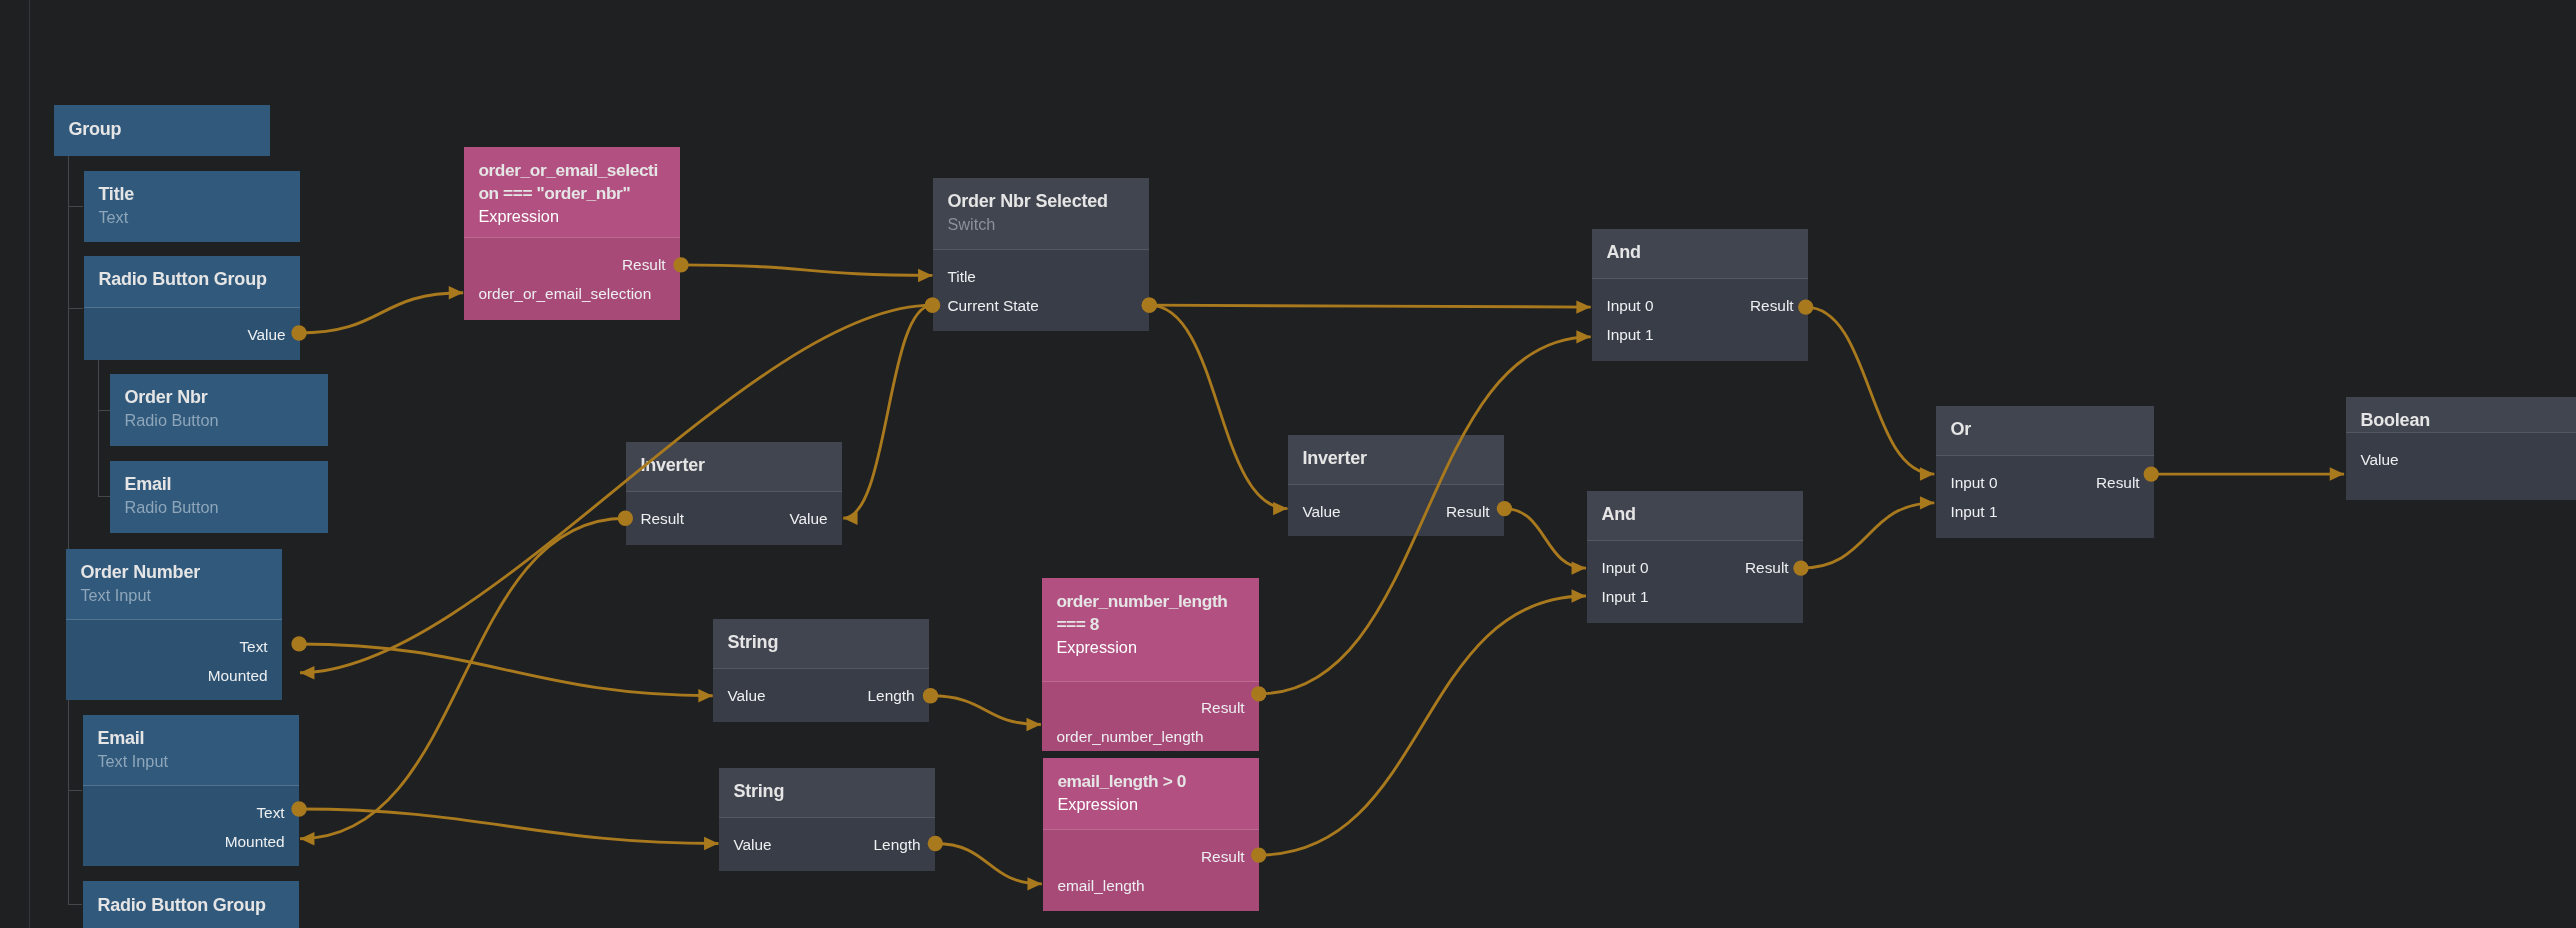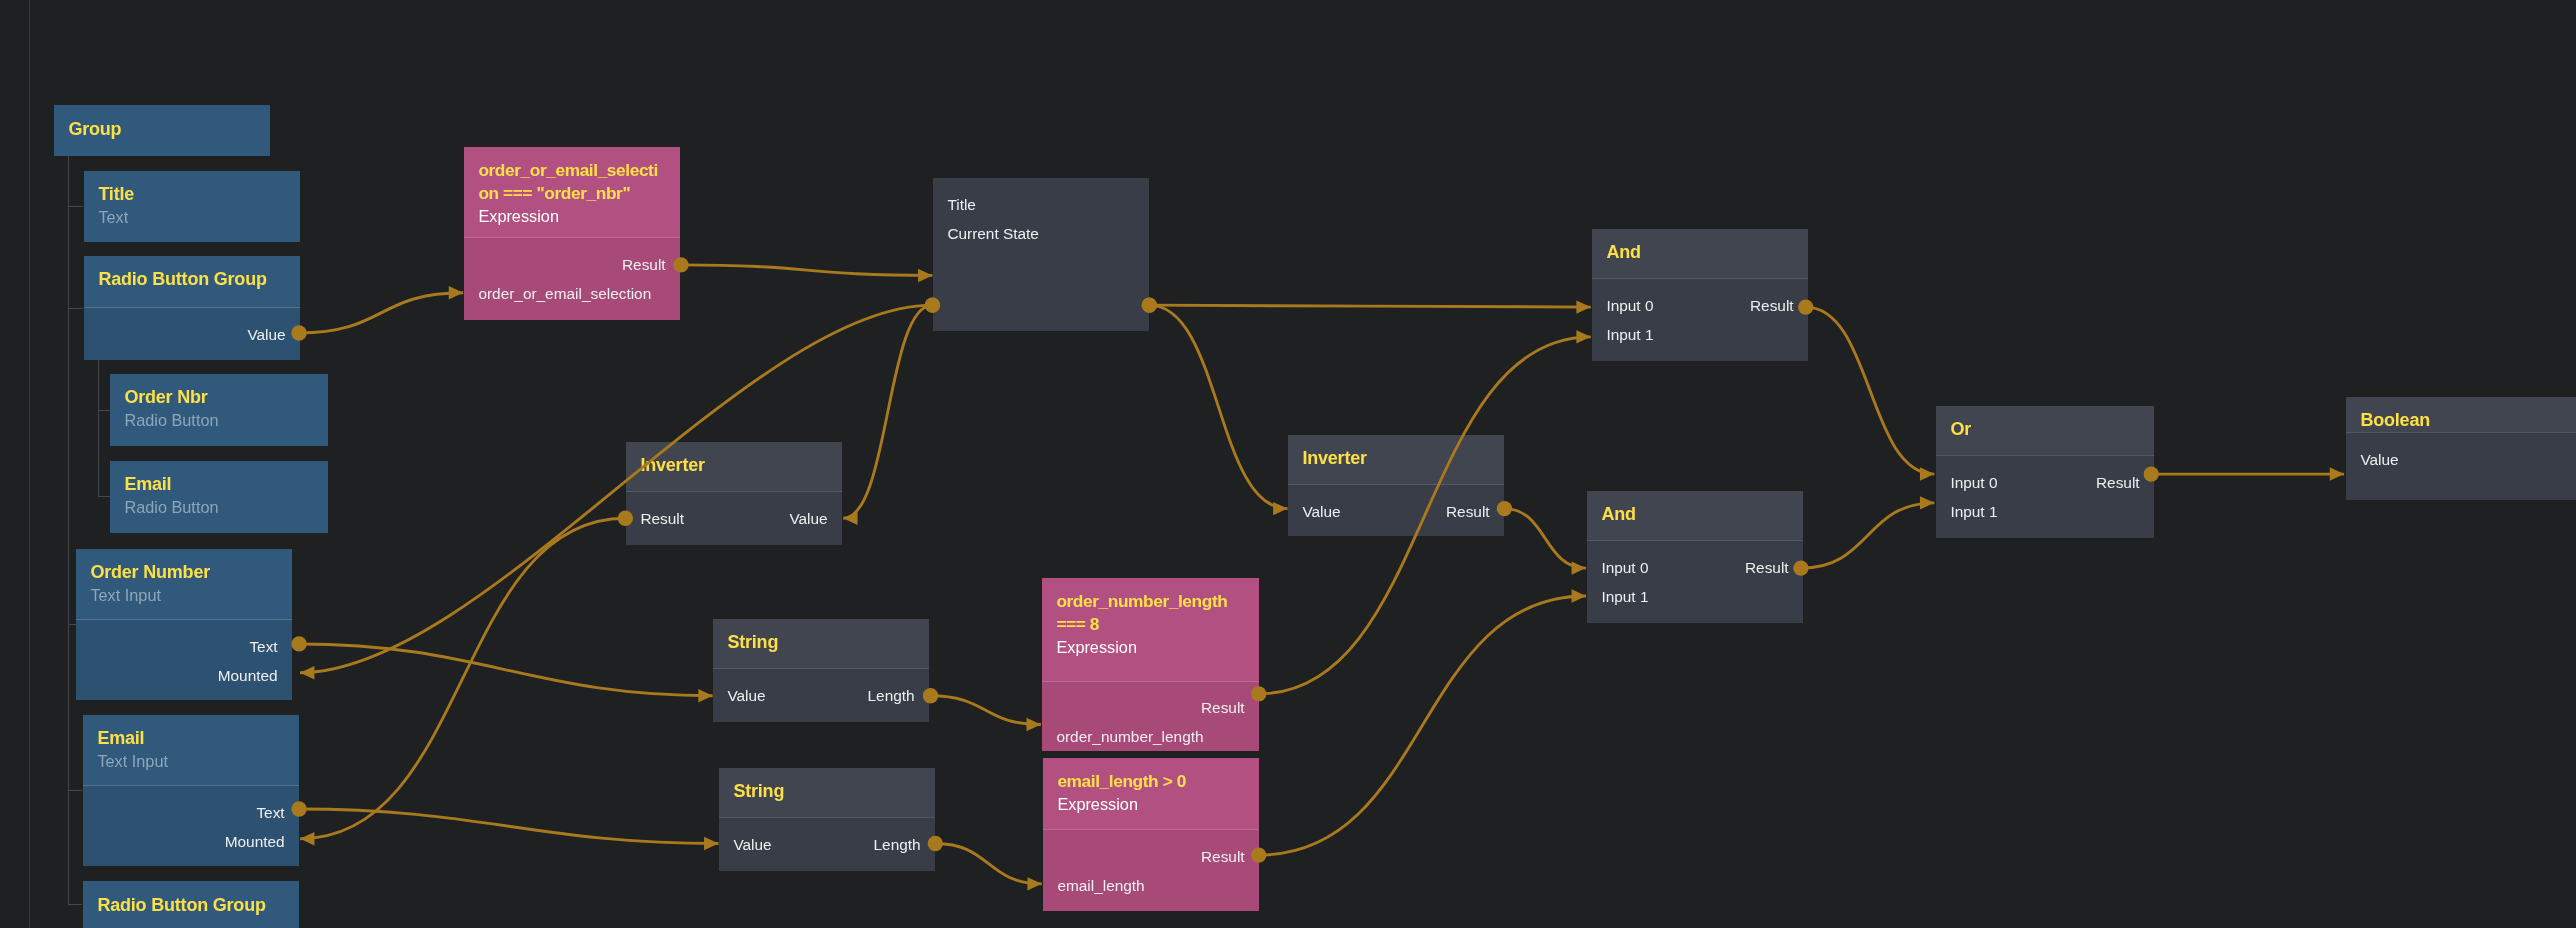--- a/index.html
+++ b/index.html
@@ -13,21 +13,21 @@
   #tl-t2{left:68px;top:308px;width:15.4px;height:1px}
   #tl-t3{left:68px;top:624px;width:14.4px;height:1px}
   #tl-t4{left:68px;top:790px;width:14.4px;height:1px}
   #tl-t5{left:68px;top:904px;width:14.4px;height:1px}
   #tl-v2{left:98px;top:360px;width:1px;height:136px}
   #tl-t6{left:98px;top:410px;width:12.5px;height:1px}
   #tl-t7{left:98px;top:496px;width:12.5px;height:1px}
 
   .node{position:absolute;display:flex;flex-direction:column;box-sizing:border-box;}
   .node .hdr{box-sizing:border-box;padding:11.5px 14.4px 0;overflow:hidden;}
-  .node .title{font-size:18px;font-weight:600;color:#fde047;line-height:23px;letter-spacing:-0.2px;overflow-wrap:break-word;}
+  .node .title{font-size:18px;font-weight:600;color:#e5e5e5;line-height:23px;letter-spacing:-0.2px;overflow-wrap:break-word;}
   .node .subtitle{font-size:16.3px;line-height:21px;margin-top:1px;}
   .node .body{flex:1;box-sizing:border-box;padding-top:11.5px;}
   .row{height:29px;line-height:29px;padding:0 14.4px;font-size:15.4px;color:#edeff1;display:flex;justify-content:space-between;}
   .row.right{justify-content:flex-end;}
   .plabel{color:#edeff1;}
 
   
   .blue{background:var(--node-blue-header,#31597b);}
   .blue .body{background:var(--node-blue-body,#2d5271);}
   .blue .hdr{border-bottom:0;}
@@ -46,21 +46,21 @@
   .pink .title{font-size:17.3px;letter-spacing:-0.4px;}
 
   
   #n-group{left:54px;top:105px;width:216px;height:51px}
   #n-group .hdr{padding-top:13.4px}
   #n-title{left:84px;top:171px;width:216px;height:71px}
   #n-rbg{left:84px;top:256px;width:216px;height:104px}
   #n-rbg .hdr{height:52px}
   #n-order-nbr{left:110px;top:374px;width:218px;height:72px}
   #n-email-radio{left:110px;top:461px;width:218px;height:72px}
-  #n-order-number{left:76px;top:549px;width:216px;height:151px}
+  #n-order-number{left:66px;top:549px;width:216px;height:151px}
   #n-order-number .hdr{height:71px}
   #n-email-input{left:83px;top:715px;width:216px;height:151px}
   #n-email-input .hdr{height:71px}
   #n-rbg2{left:83px;top:881px;width:216px;height:47px}
   #n-rbg2 .hdr{padding-top:13.4px}
   #n-expr-selection{left:464px;top:147px;width:216px;height:173px}
   #n-expr-selection .hdr{height:91px}
   #n-switch{left:933px;top:178px;width:216px;height:153px}
   #n-switch .hdr{height:72px}
   #n-inverter-left{left:626px;top:442px;width:216px;height:103px}
@@ -186,20 +186,24 @@
       <div class="row right">
         <span class="plabel">Result</span>
       </div>
       <div class="row">
         <span class="plabel">order_or_email_selection</span>
       </div>
     </div>
   </div>
 
   <div class="node gray has-body" id="n-switch">
+    <div class="hdr">
+      <div class="title">Order Nbr Selected</div>
+      <div class="subtitle">Switch</div>
+    </div>
     <div class="body">
       <div class="row">
         <span class="plabel">Title</span>
       </div>
       <div class="row">
         <span class="plabel">Current State</span>
       </div>
     </div>
   </div>
 

